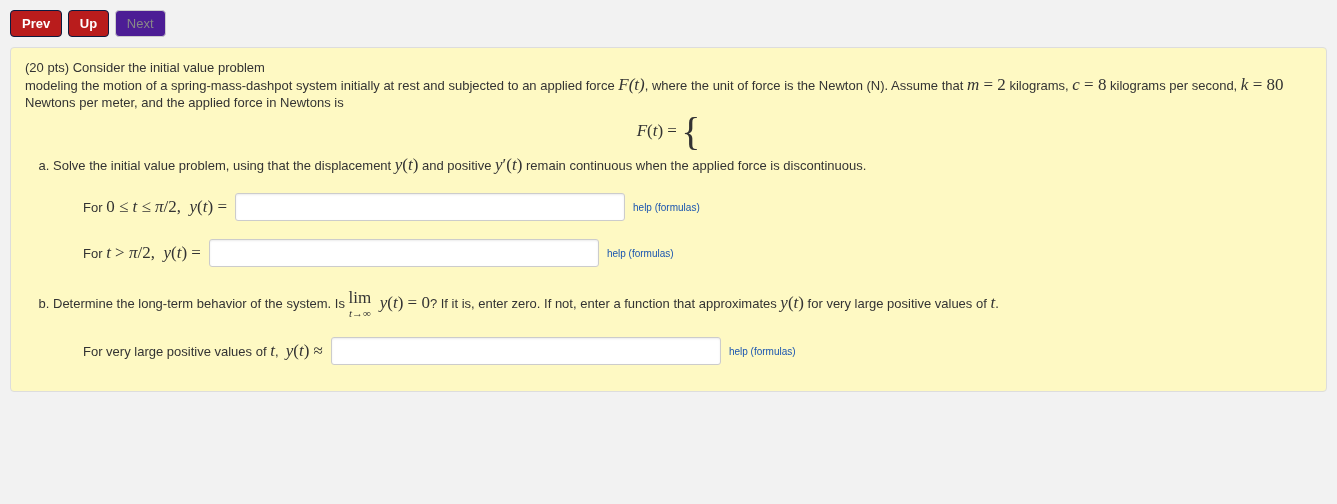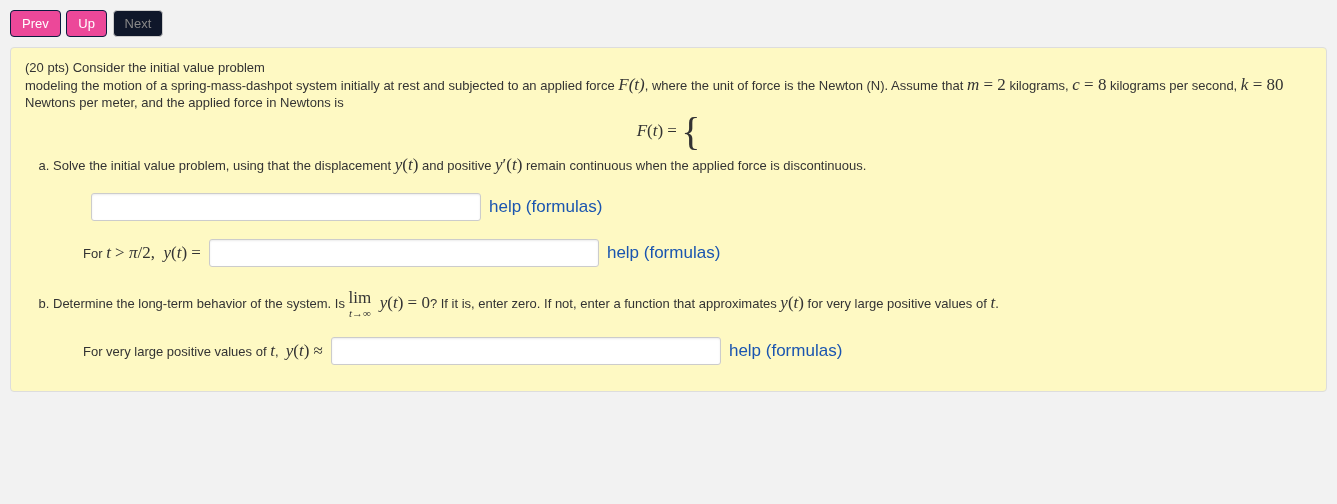--- a/index.html
+++ b/index.html
@@ -16,27 +16,27 @@
     display: inline-block;
     padding: 5px 11px;
     font-size: 13px;
     border-radius: 4px;
     border: 1px solid transparent;
     cursor: pointer;
     margin-right: 2px;
     vertical-align: middle;
   }
   .btn-primary {
-    background: #ec4899;
+    background: #b91c1c;
     border-color: #0b1b40;
     color: #fff;
-    font-weight: 400;
+    font-weight: 700;
   }
   .btn-default {
-    background: #0f172a;
+    background: #4c1d95;
     border: 1px solid #ccc;
     color: #888;
   }
   .problem-box {
     border: 1px solid #ddd;
     border-radius: 4px;
     padding: 12px 14px 16px;
     background: #fef9c3;
   }
   .mathline { text-align: center; margin: 10px 0 14px; font-family: 'Times New Roman', serif; font-size: 18px; }
@@ -46,21 +46,21 @@
   .answer-input {
     height: 28px;
     width: 390px;
     border: 1px solid #ccc;
     border-radius: 3px;
     padding: 3px 6px;
     font-size: 13px;
     box-shadow: inset 0 1px 2px rgba(0,0,0,0.08);
     margin: 0 8px;
   }
-  .help-link { color: #1a55b0; font-size: 17px; text-decoration: none; cursor: pointer; }
+  .help-link { color: #1a55b0; font-size: 10px; text-decoration: none; cursor: pointer; }
   .brace { font-size: 40px; line-height: 0; vertical-align: middle; font-family: 'Times New Roman', serif; font-weight: 100; }
   .piece-table { display: inline-table; vertical-align: middle; text-align: left; margin-left: 6px; font-family:'Times New Roman', serif; font-size:17px; }
   .piece-table td { padding: 1px 10px; }
   .underlim { display:inline-block; text-align:center; vertical-align: middle; line-height:1; }
   .underlim .small { font-size: 11px; display:block; margin-top:2px; }
   ol.qparts { list-style-type: lower-alpha; padding-left: 28px; margin: 12px 0 0 0; }
   ol.qparts > li { margin-bottom: 10px; }
 </style>
 </head>
 <body>
@@ -91,20 +91,24 @@
 
   <ol class="qparts">
     <li>
       <span>Solve the initial value problem, using that the displacement </span>
       <span class="mathinline"><span class="mathit">y</span>(<span class="mathit">t</span>)</span>
       <span> and positive </span>
       <span class="mathinline"><span class="mathit">y</span>′(<span class="mathit">t</span>)</span>
       <span> remain continuous when the applied force is discontinuous.</span>
 
       <div class="subrow">
+        <span>
+          <span>For </span>
+          <span class="mathinline">0 ≤ <span class="mathit">t</span> ≤ <span class="mathit">π</span>/2,&nbsp;&nbsp;<span class="mathit">y</span>(<span class="mathit">t</span>) = </span>
+        </span>
         <input class="answer-input" type="text" style="">
         <a class="help-link">help (formulas)</a>
       </div>
 
       <div class="subrow">
         <span>
           <span>For </span>
           <span class="mathinline"><span class="mathit">t</span> &gt; <span class="mathit">π</span>/2,&nbsp;&nbsp;<span class="mathit">y</span>(<span class="mathit">t</span>) = </span>
         </span>
         <input class="answer-input" type="text" style="">

